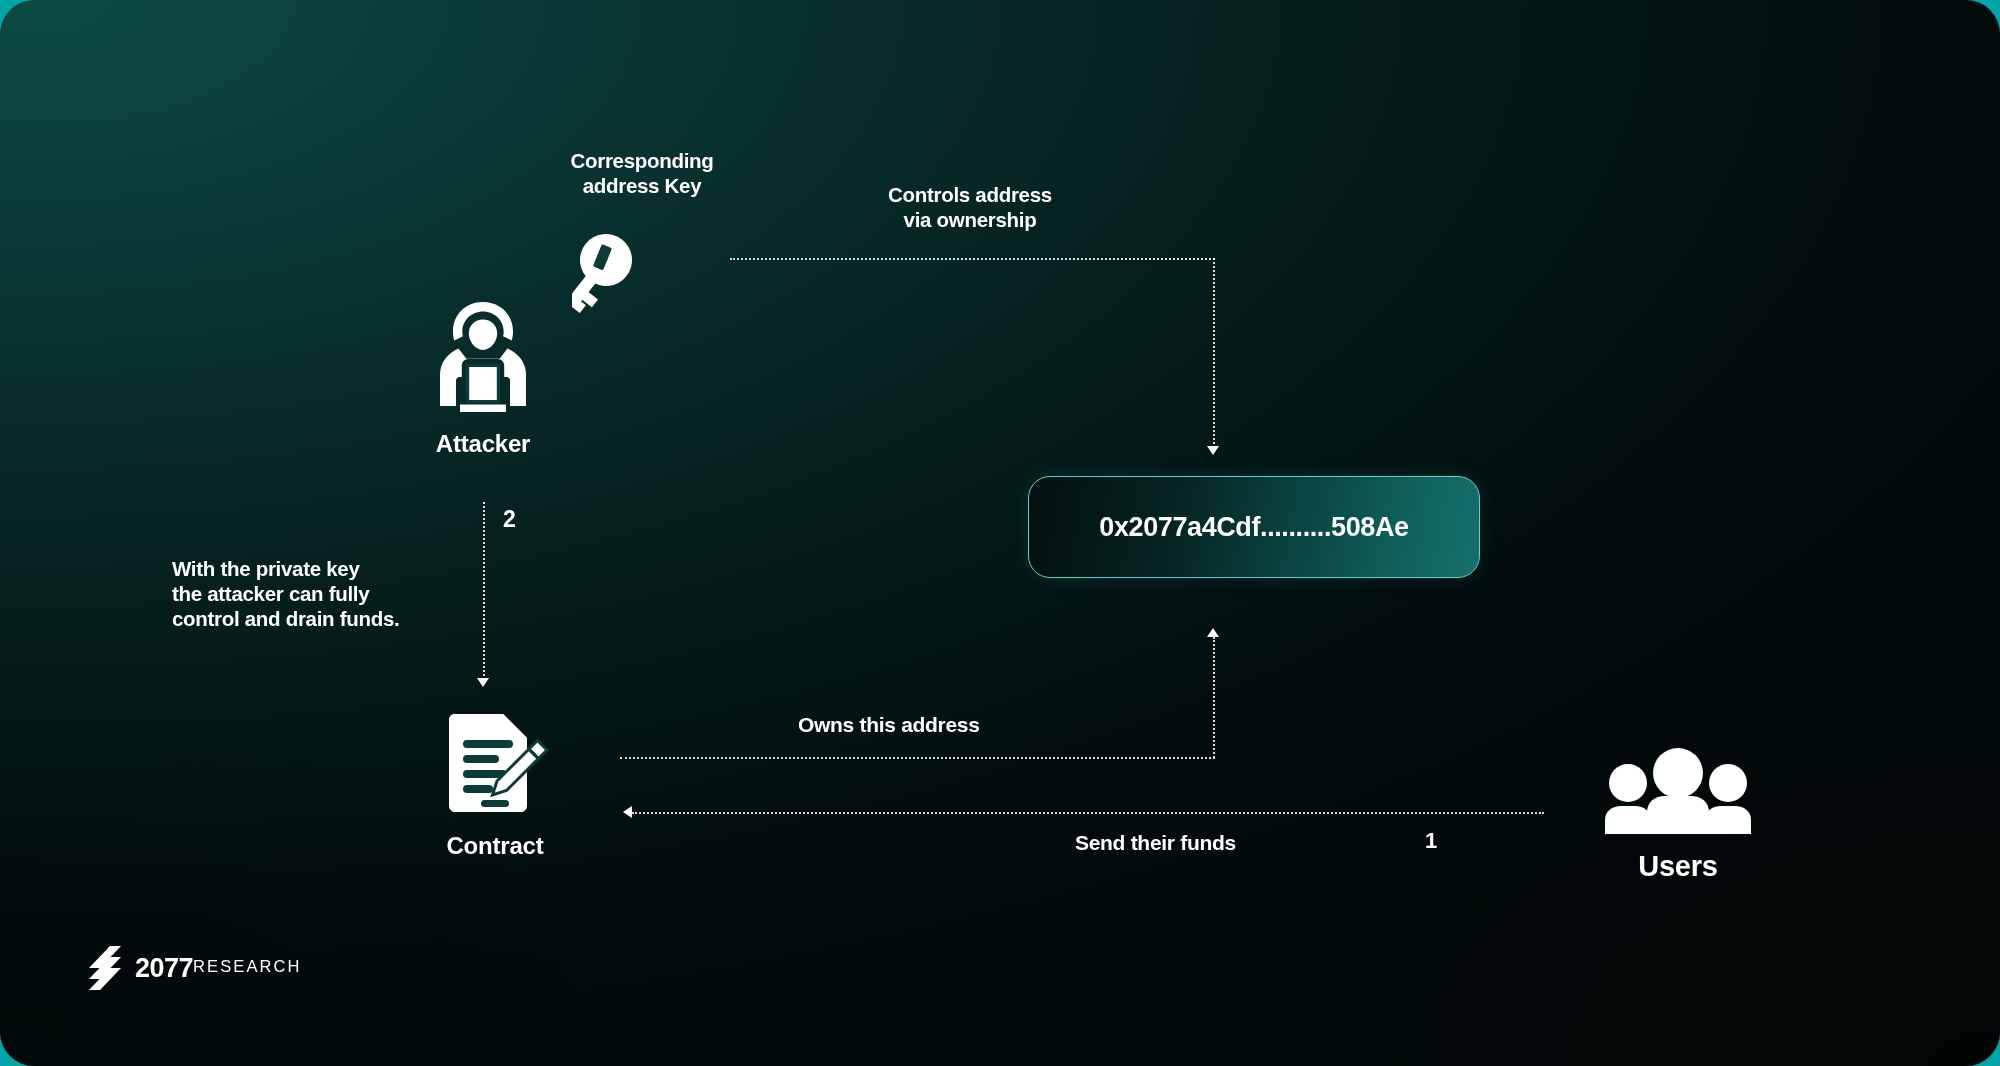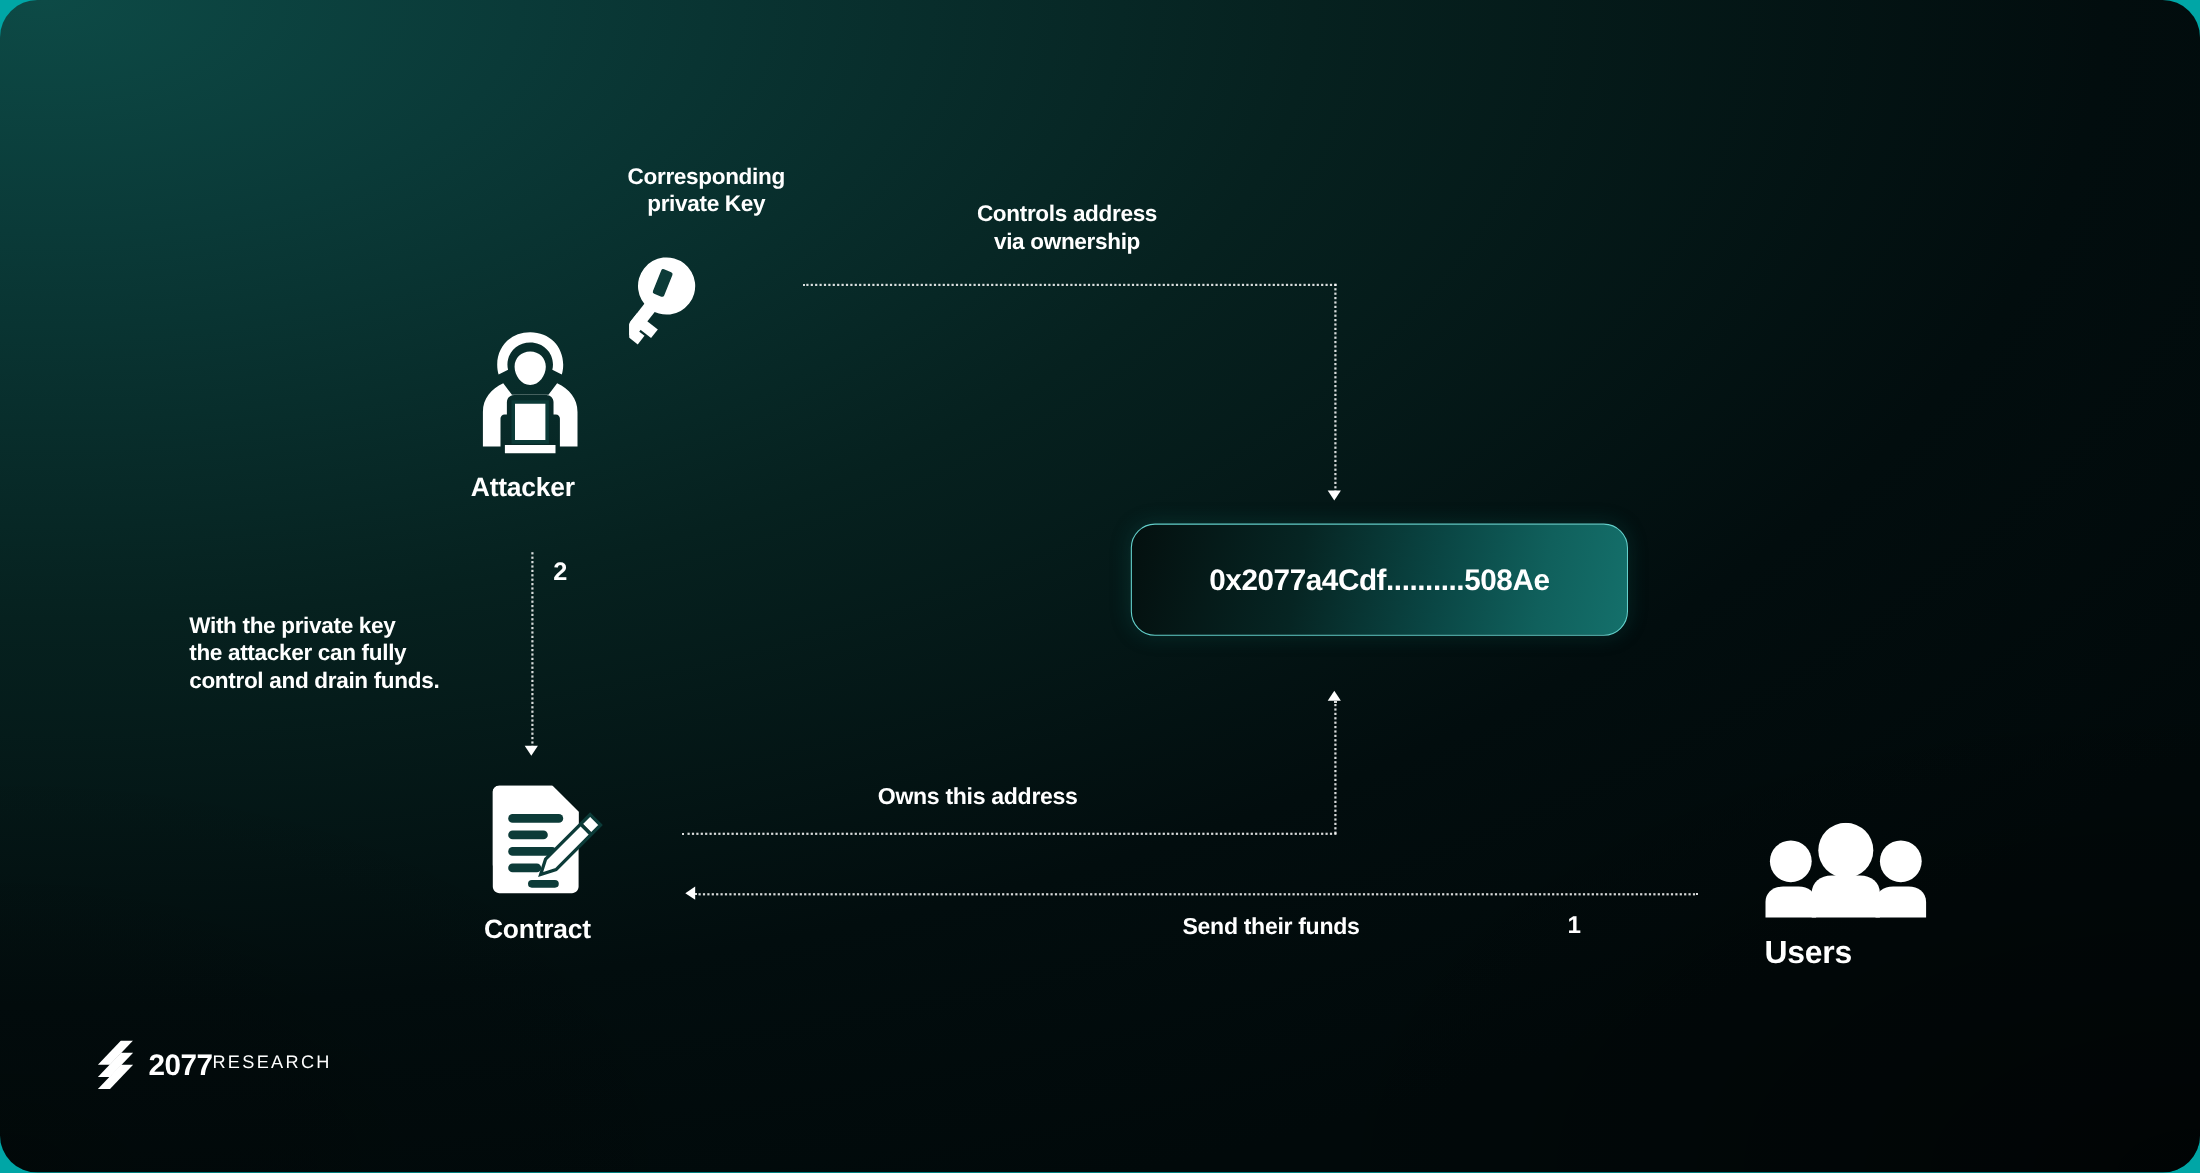--- a/index.html
+++ b/index.html
@@ -28,20 +28,21 @@
     inset: 0;
     pointer-events: none;
     background:
       radial-gradient(70% 70% at 100% 100%, rgba(0,0,0,0.55) 0%, rgba(0,0,0,0) 60%),
       radial-gradient(60% 60% at 0% 100%, rgba(0,0,0,0.25) 0%, rgba(0,0,0,0) 60%);
   }
   .node {
     position: absolute;
     display: flex;
     flex-direction: column;
+    align-items: center;
     z-index: 4;
   }
   .node-label {
     color: #ffffff;
     font-weight: 700;
     letter-spacing: -0.2px;
     white-space: nowrap;
   }
   .caption {
     position: absolute;
@@ -226,21 +227,21 @@
     </svg>
     <div class="node-label" style="font-size:29px; margin-top:12px;">Users</div>
   </div>
 
   <div id="address-box">
     <span id="address-text">0x2077a4Cdf..........508Ae</span>
   </div>
 
   <div class="caption center" style="left:562px; top:148px; width:160px; font-size:20.5px;">
     <div>Corresponding</div>
-    <div>private Key</div>
+    <div>address Key</div>
   </div>
 
   <div class="caption center" style="left:855px; top:182px; width:230px; font-size:20.5px;">
     <div>Controls address</div>
     <div>via ownership</div>
   </div>
 
   <div class="caption" style="left:172px; top:556px; width:250px; font-size:20.5px;">
     <div>With the private key</div>
     <div>the attacker can fully</div>

